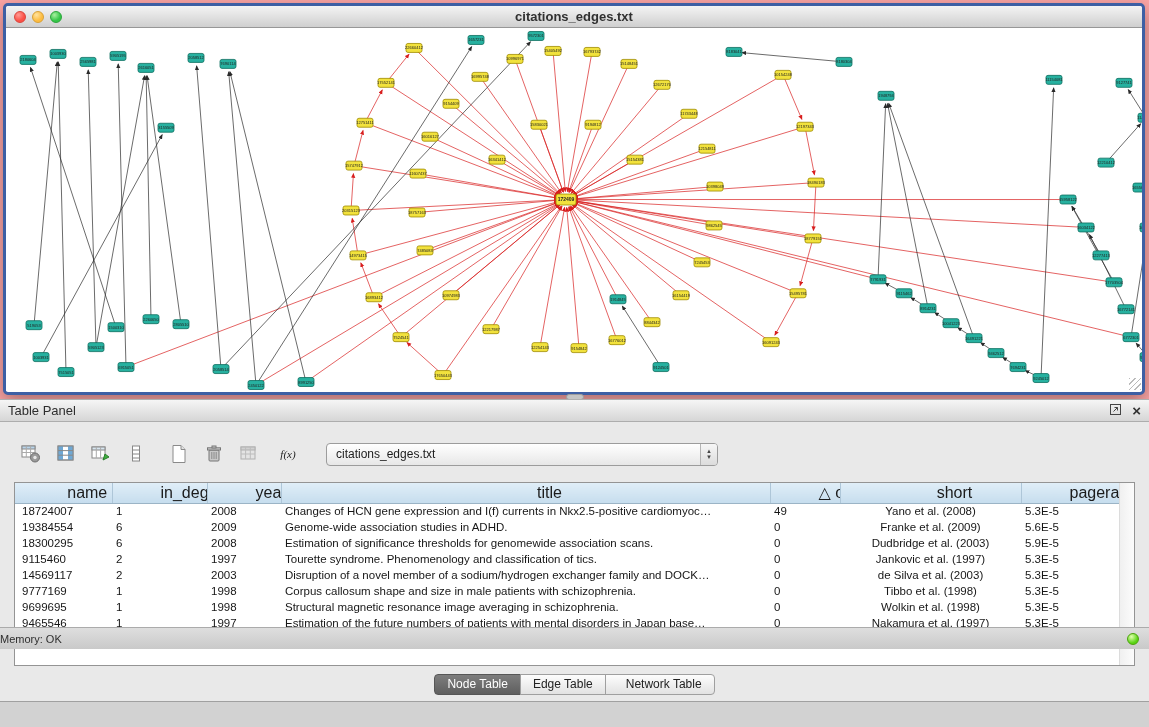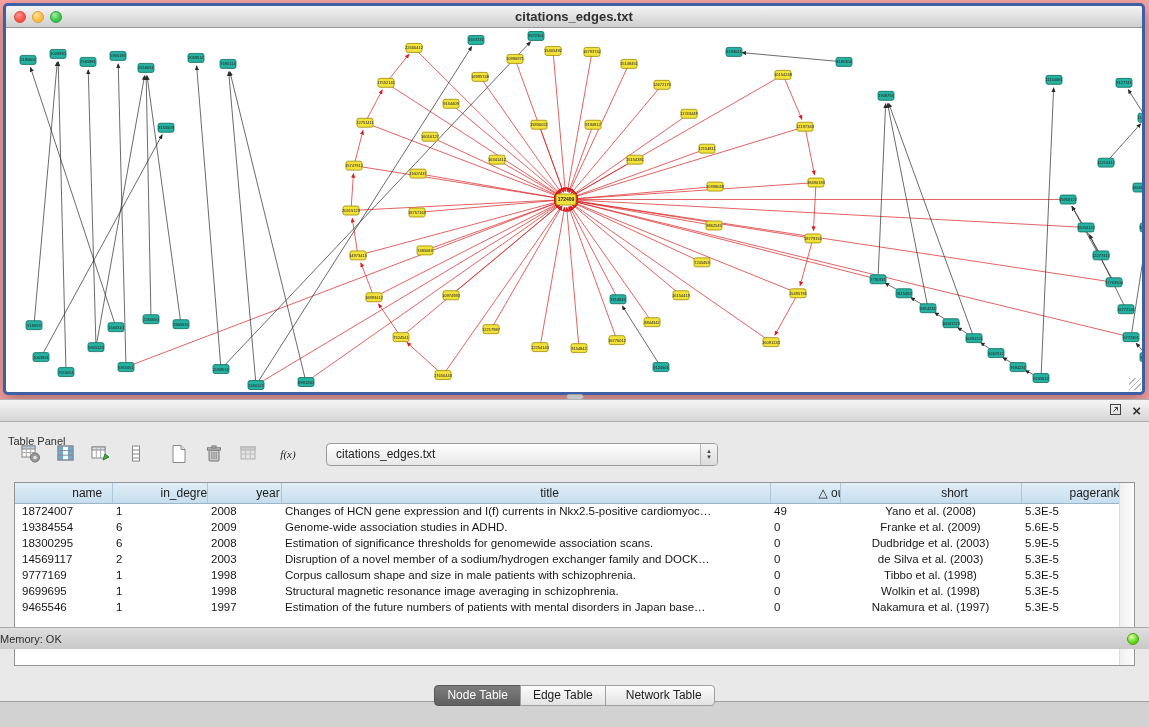--- a/index.html
+++ b/index.html
@@ -33,51 +33,51 @@
 
   
   .splitter { position:absolute; left:566px; top:394px; width:18px; height:6px;
     border-radius:3px; background:#c4c4c4; border:1px solid #9d9d9d; }
 
   
   #table-panel { position:absolute; left:0; top:399px; width:1149px; height:303px;
     background:#e9e9e9; border-top:1px solid #b0b0b0; border-bottom:1px solid #a0a0a0; }
   .phead { position:relative; height:22px; background:linear-gradient(#f5f5f5,#d6d6d6);
     border-bottom:1px solid #adadad; }
-  .ptitle { position:absolute; left:8px; top:0; line-height:21px; font-size:11px; color:#2e2e2e;margin-top:31px; }
+  .ptitle { position:absolute; left:8px; top:0; line-height:21px; font-size:13px; color:#2e2e2e; }
   .picons { position:absolute; right:8px; top:0; height:22px; display:flex; align-items:center; gap:10px; }
   .picons .close { font-size:15px; font-weight:bold; color:#333; line-height:14px; cursor:default; }
 
   .toolbar { display:flex; align-items:center; margin:16px 0 0 18px; height:32px; gap:9px; }
   .tbtn { width:26px; height:26px; display:flex; align-items:center; justify-content:center; }
   .tbtn.sp { margin-left:8px; }
   .fx { font-family:"Liberation Serif",serif; font-style:italic; font-size:11px; color:#222;
         width:34px; height:26px; display:flex; align-items:center; justify-content:center; }
   .combo { margin-left:12px; width:392px; height:23px; border:1px solid #9c9c9c; border-radius:4px;
     background:linear-gradient(#ffffff,#e7e7e7); display:flex; align-items:center; position:relative; }
   .combo .cval { flex:1; padding-left:9px; font-size:12px; color:#1c1c1c; overflow:hidden; white-space:nowrap; }
   .combo .stepper { width:17px; height:100%; border-left:1px solid #b5b5b5;
     background:linear-gradient(#f6f6f6,#dcdcdc); display:flex; flex-direction:column;
     align-items:center; justify-content:center; font-size:6px; line-height:6px; color:#444;
     border-radius:0 3px 3px 0; }
 
   .tablewrap { position:relative; margin:12px 0 0 14px; width:1121px; height:184px;
     border:1px solid #949494; background:#fff; overflow:hidden; }
   table.ntable { border-collapse:collapse; table-layout:fixed; width:1104px; }
-  .ntable th { height:20px; font-size:12px; font-weight:normal; color:#1b1b1b;
+  .ntable th { height:20px; font-size:16px; font-weight:normal; color:#1b1b1b;
     background:linear-gradient(var(--hdr-blue,#e0eef8),#c6ddee); border-bottom:1px solid #9bb4c6;
     border-right:1px solid #aec6d8; overflow:hidden; white-space:nowrap;padding-left:48px; }
   .ntable td { height:16px; font-size:11.5px; color:#161616; padding:0 4px;
     overflow:hidden; white-space:nowrap; }
   .ntable td.c0 { padding-left:7px; }
   .ntable td.c5 { text-align:center; }
   .vscroll { position:absolute; right:0; top:0; bottom:0; width:15px;
     background:linear-gradient(to right,#f0f0f0,#fcfcfc); border-left:1px solid #dcdcdc; }
 
-  .tabs { display:flex; justify-content:center; margin-top:19px; }
+  .tabs { display:flex; justify-content:center; margin-top:8px; }
   .tab { font-size:12px; color:#222; padding:2px 12px 3px;
     background:linear-gradient(#fdfdfd,#e2e2e2); border:1px solid #9f9f9f; margin-left:-1px; }
   .tab:first-child { border-radius:4px 0 0 4px; margin-left:0; }
   .tab:last-child { border-radius:0 4px 4px 0;padding-left:20px; }
   .tab.sel { background:linear-gradient(#7d7d7d,var(--sel-tab,#5f5f5f)); color:#fff; border-color:#565656; }
 
   
   #statusbar { position:absolute; left:0; bottom:0; width:1149px; height:22px;
     background:linear-gradient(#dedede,#c9c9c9); border-top:1px solid #ababab;
     display:flex; align-items:center; justify-content:space-between; gap:8px; padding-right:10px; }
@@ -710,20 +710,29 @@
             <tr>
               <td class="c0">18300295</td>
               <td class="c1">6</td>
               <td class="c2">2008</td>
               <td class="c3">Estimation of significance thresholds for genomewide association scans.</td>
               <td class="c4">0</td>
               <td class="c5">Dudbridge et al. (2003)</td>
               <td class="c6">5.9E-5</td>
             </tr>
             <tr>
+              <td class="c0">9115460</td>
+              <td class="c1">2</td>
+              <td class="c2">1997</td>
+              <td class="c3">Tourette syndrome. Phenomenology and classification of tics.</td>
+              <td class="c4">0</td>
+              <td class="c5">Jankovic et al. (1997)</td>
+              <td class="c6">5.3E-5</td>
+            </tr>
+            <tr>
               <td class="c0">14569117</td>
               <td class="c1">2</td>
               <td class="c2">2003</td>
               <td class="c3">Disruption of a novel member of a sodium/hydrogen exchanger family and DOCK…</td>
               <td class="c4">0</td>
               <td class="c5">de Silva et al. (2003)</td>
               <td class="c6">5.3E-5</td>
             </tr>
             <tr>
               <td class="c0">9777169</td>

